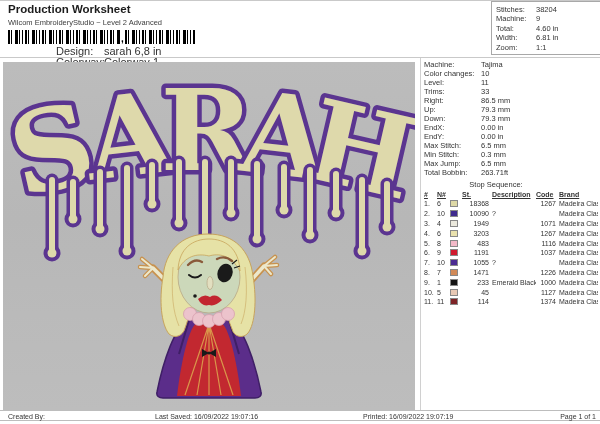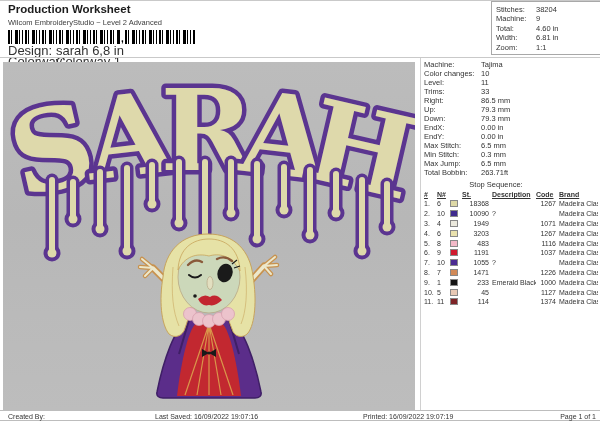--- a/index.html
+++ b/index.html
@@ -13,21 +13,21 @@
   
   .header-left { position:absolute; left:8px; top:3px; }
   .title { font-size:11.5px; font-weight:bold; color:#1c1c1c; }
   .subtitle { font-size:7.5px; margin-top:3px; color:#3c3c3c; }
   .barcode-row { margin-top:3px; height:14px; display:flex; align-items:stretch; }
   .barcode { display:inline-block; height:14px;
     background:repeating-linear-gradient(90deg,#000 0 2px,#fff 2px 3px,#000 3px 4px,#fff 4px 7px,#000 7px 10px,#fff 10px 11px,#000 11px 12px,#fff 12px 14px,#000 14px 15px,#fff 15px 17px);
   }
   .bc1 { width:112px; } .bc2 { width:70px; }
   .bc-comma { font-size:10px; font-weight:bold; color:#000; align-self:flex-end; padding:0 1px; }
-  .kv { font-size:13px; line-height:8px; margin-top:3px; }
+  .kv { font-size:11px; line-height:8px; margin-top:3px;margin-left:48px; }
   .kv .k { display:inline-block; width:48px; }
 
   
   .summary-box { position:absolute; left:491px; top:1px; width:110px; height:54px;
     border:1px solid #a8a8a8; padding:3px 0 8px 4px; }
   .srow { font-size:7.5px; line-height:9.4px; white-space:nowrap; }
   .srow .sl { display:inline-block; width:40px; }
 
   .header-rule { position:absolute; left:0; top:57px; width:600px; height:1px; background:#c9c9c9; }
 

